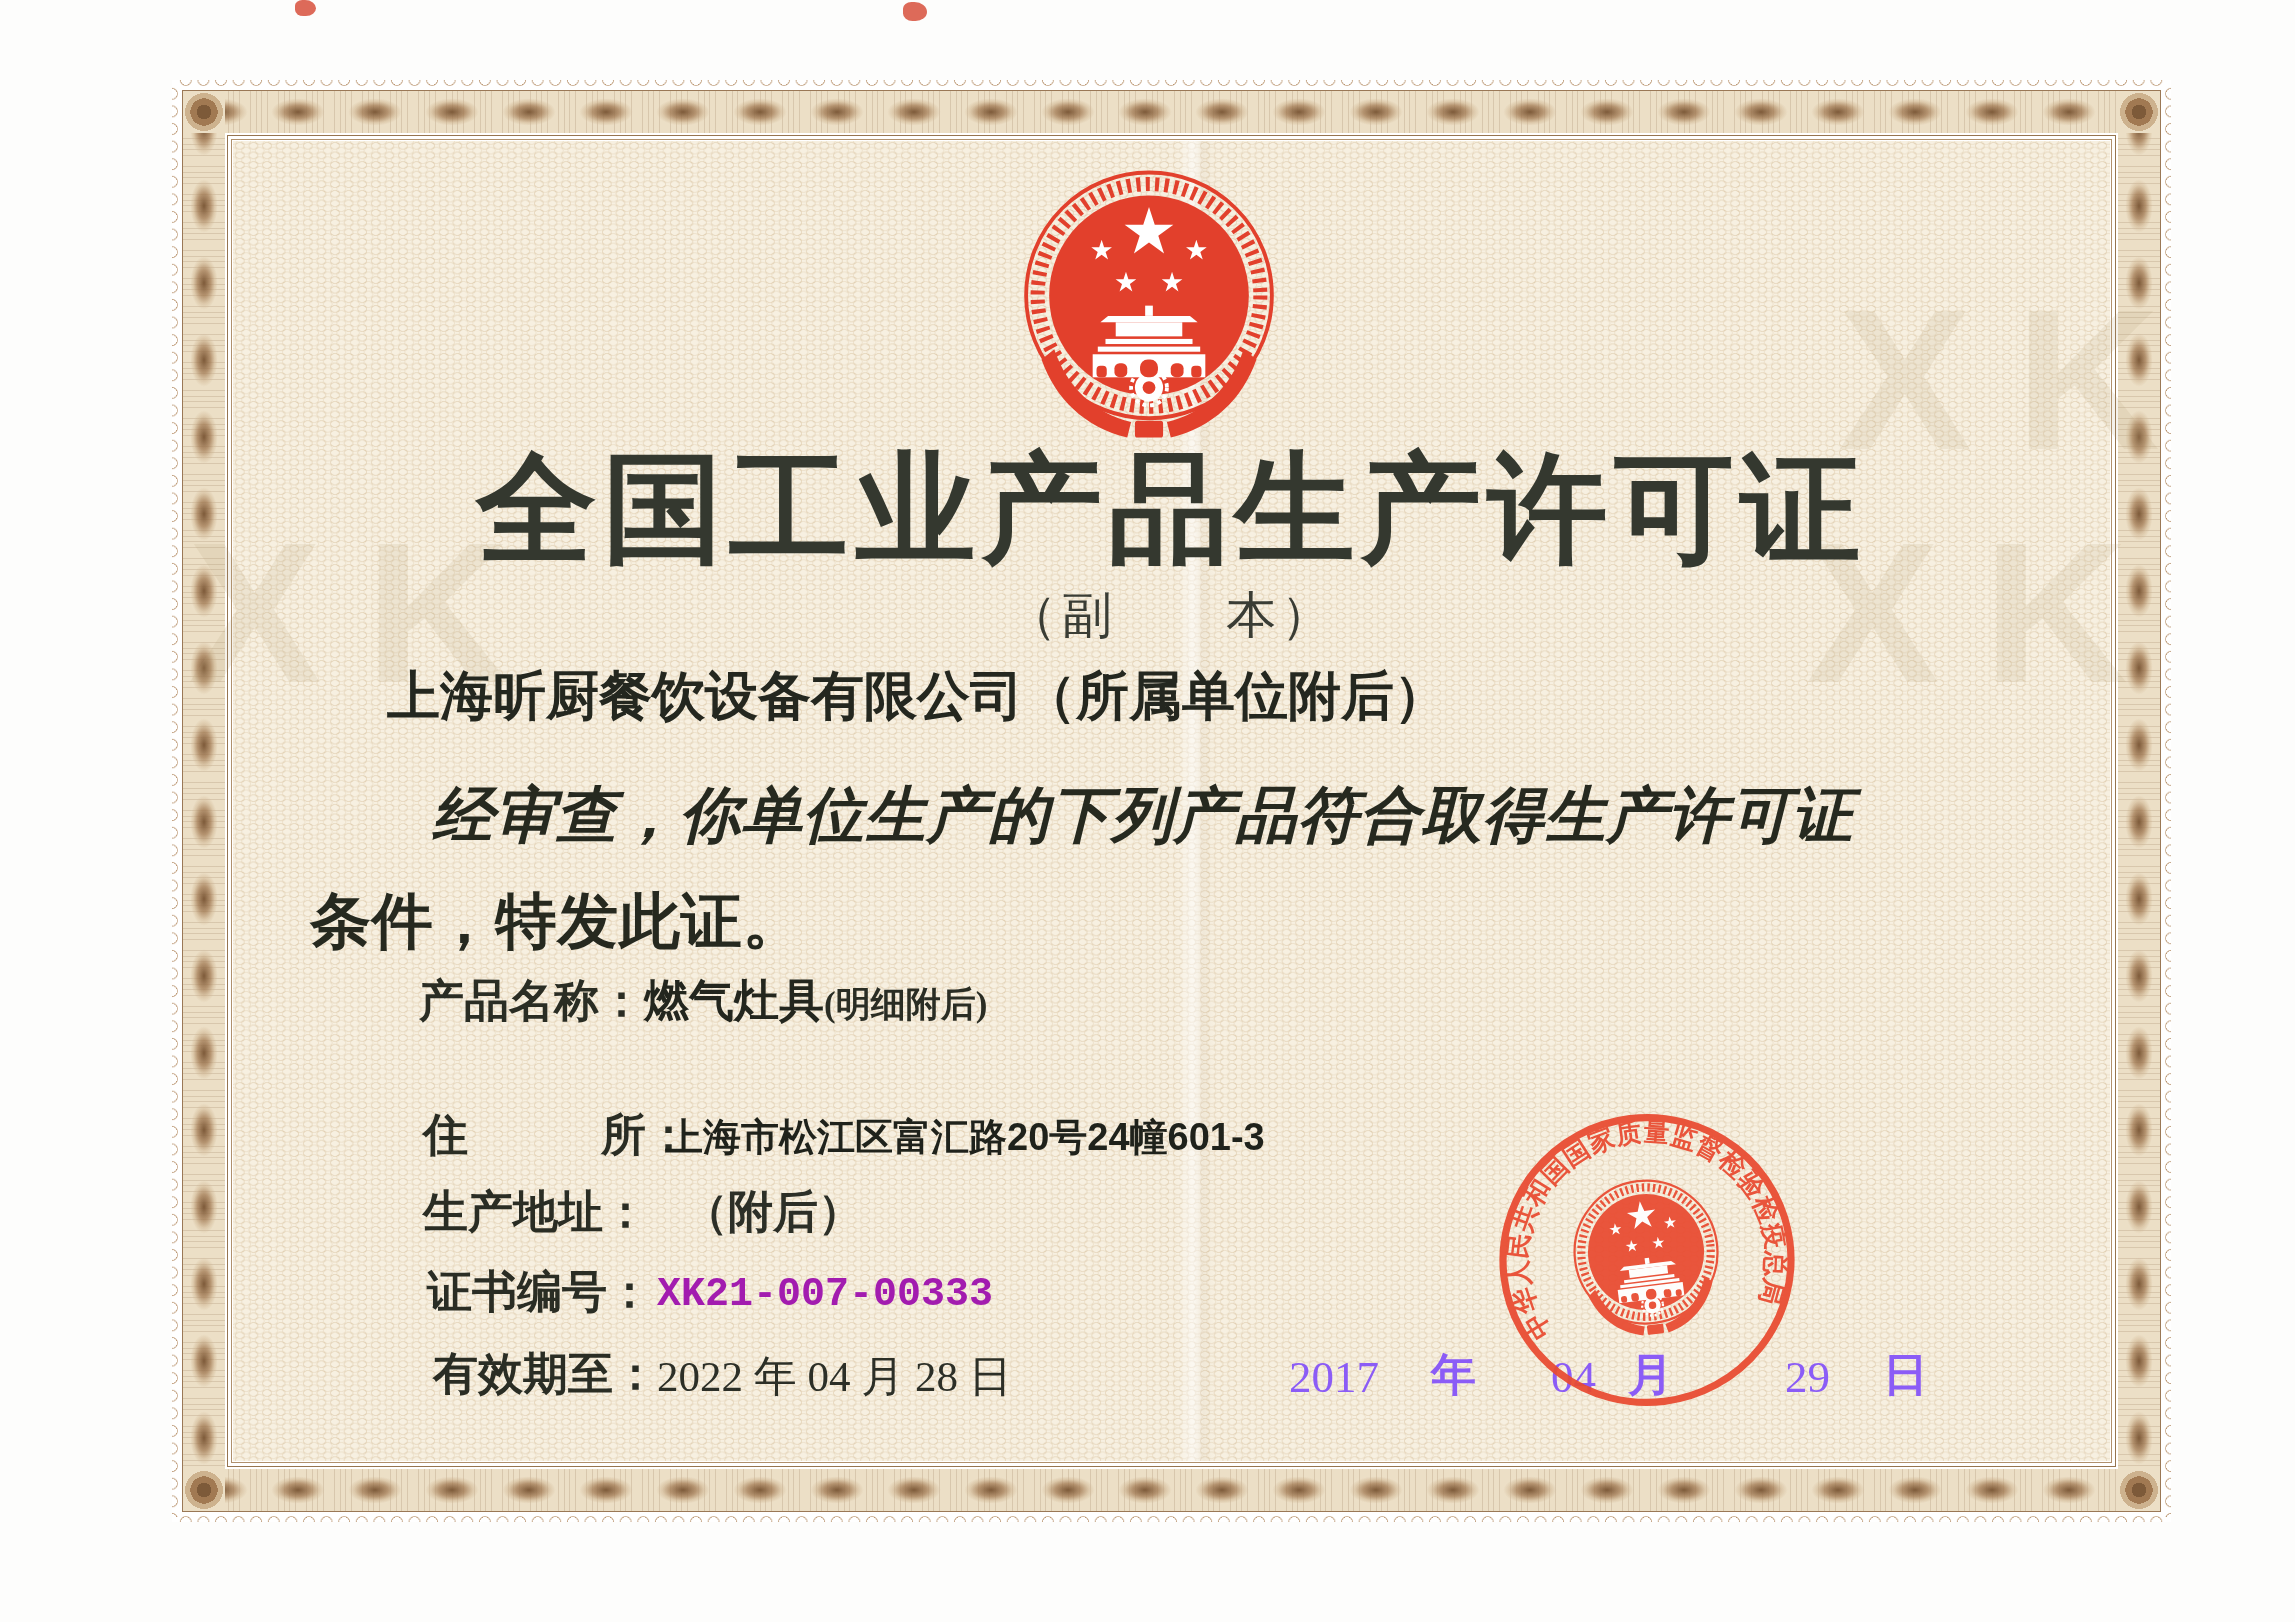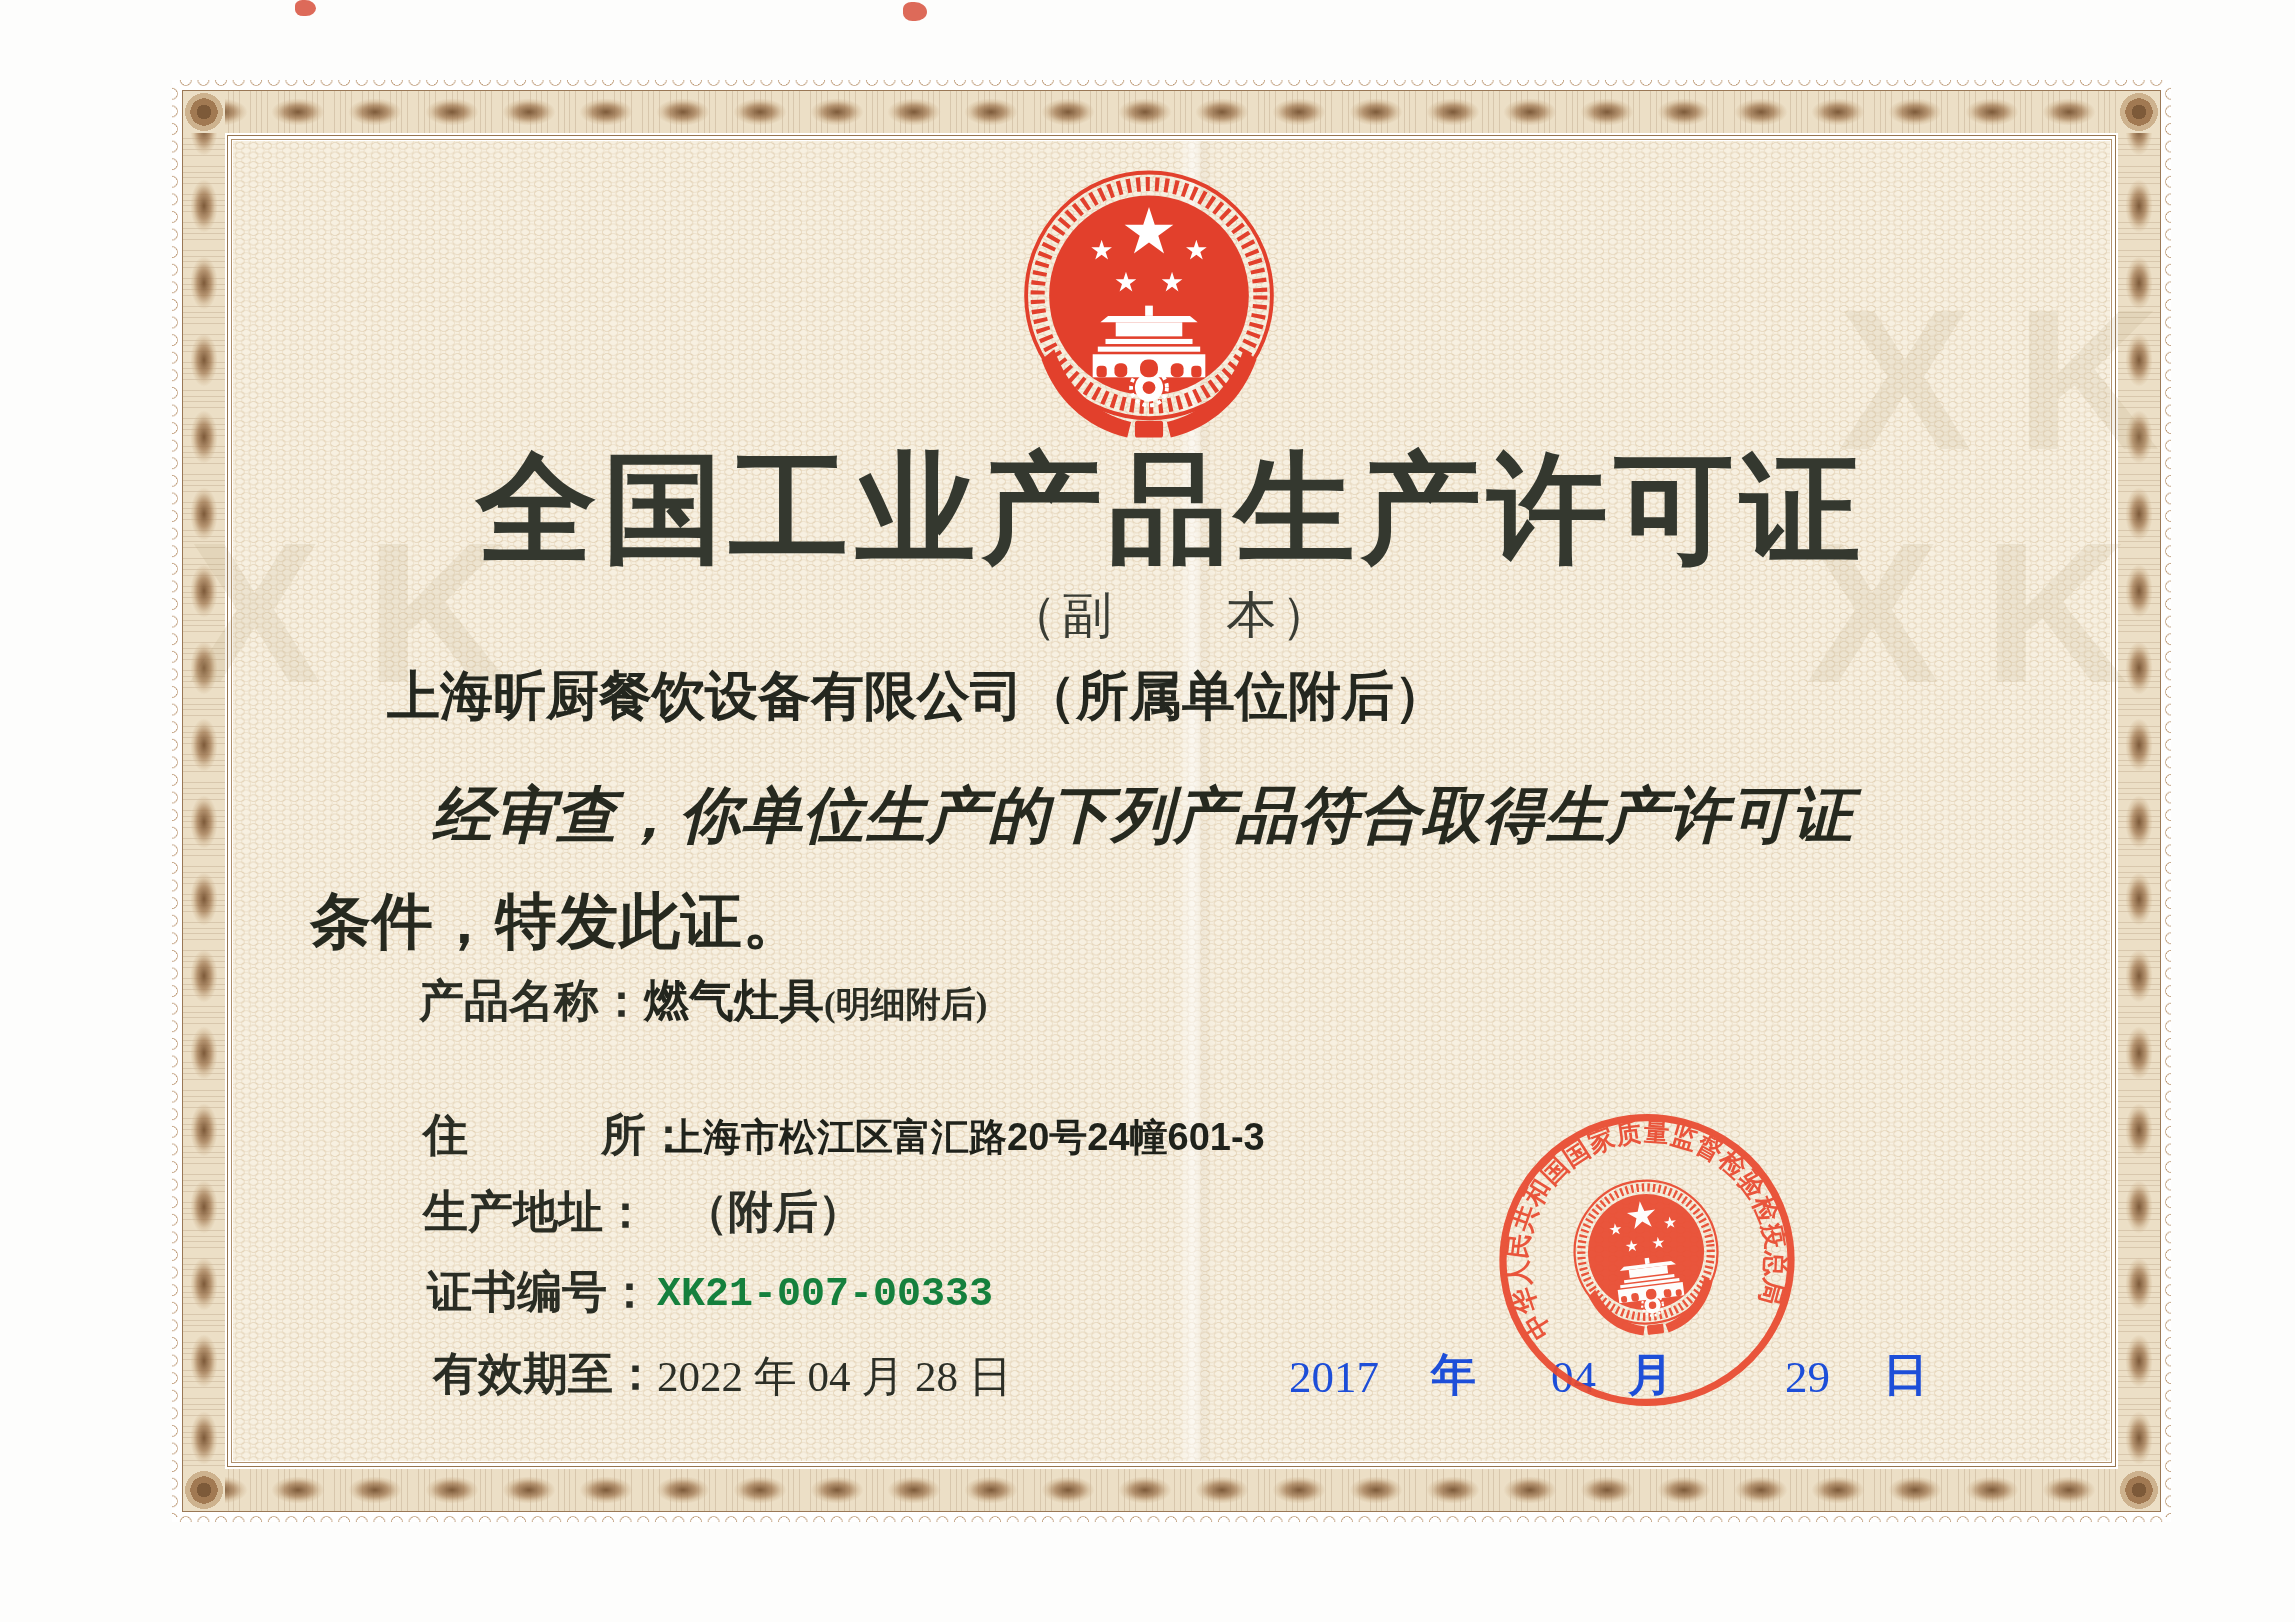--- a/index.html
+++ b/index.html
@@ -69,25 +69,25 @@
   .prod{top:899px;left:247px;}
   .prod .note{font-size:35px;font-weight:bold;}
   .res-l{top:1033px;left:251px;}
   .res-r{top:1033px;left:429px;}
   .res-v{top:1038px;left:493px;font-family:"Liberation Sans","DejaVu Sans",sans-serif;
     font-size:38px;font-weight:bold;color:#1f221b;}
   .paddr-l{top:1110px;left:251px;}
   .paddr-v{top:1110px;left:511px;font-size:45px;font-weight:bold;}
   .certno-l{top:1190px;left:255px;}
   .certno-v{top:1195px;left:485px;font-family:"Liberation Mono","DejaVu Sans Mono",monospace;
-    font-size:40px;font-weight:bold;color:#15803d;}
+    font-size:40px;font-weight:bold;color:#a21caf;}
   .valid-l{top:1272px;left:254px;margin-left:7px;}
   .valid-v{top:1275px;left:485px;font-size:43px;font-weight:normal;}
   .note{top:1334px;left:252px;font-size:30px;font-weight:600;color:#2a2d24;}
-  .date{font-size:45px;font-weight:bold;color:#1d4ed8;}
+  .date{font-size:45px;font-weight:bold;color:#8b5cf6;}
   .d-y{top:1275px;left:1117px;font-weight:normal;}
   .d-yu{top:1273px;left:1259px;}
   .d-m{top:1275px;left:1379px;font-weight:normal;}
   .d-mu{top:1273px;left:1456px;}
   .d-d{top:1275px;left:1613px;font-weight:normal;}
   .d-du{top:1273px;left:1711px;}
   
   .emblem{position:absolute;left:849px;top:87px;width:256px;height:276px;color:#e2402c;}
   .seal{position:absolute;left:1319px;top:1024px;width:312px;height:312px;color:#e94a30;
     transform:rotate(-7deg);opacity:.93;}

